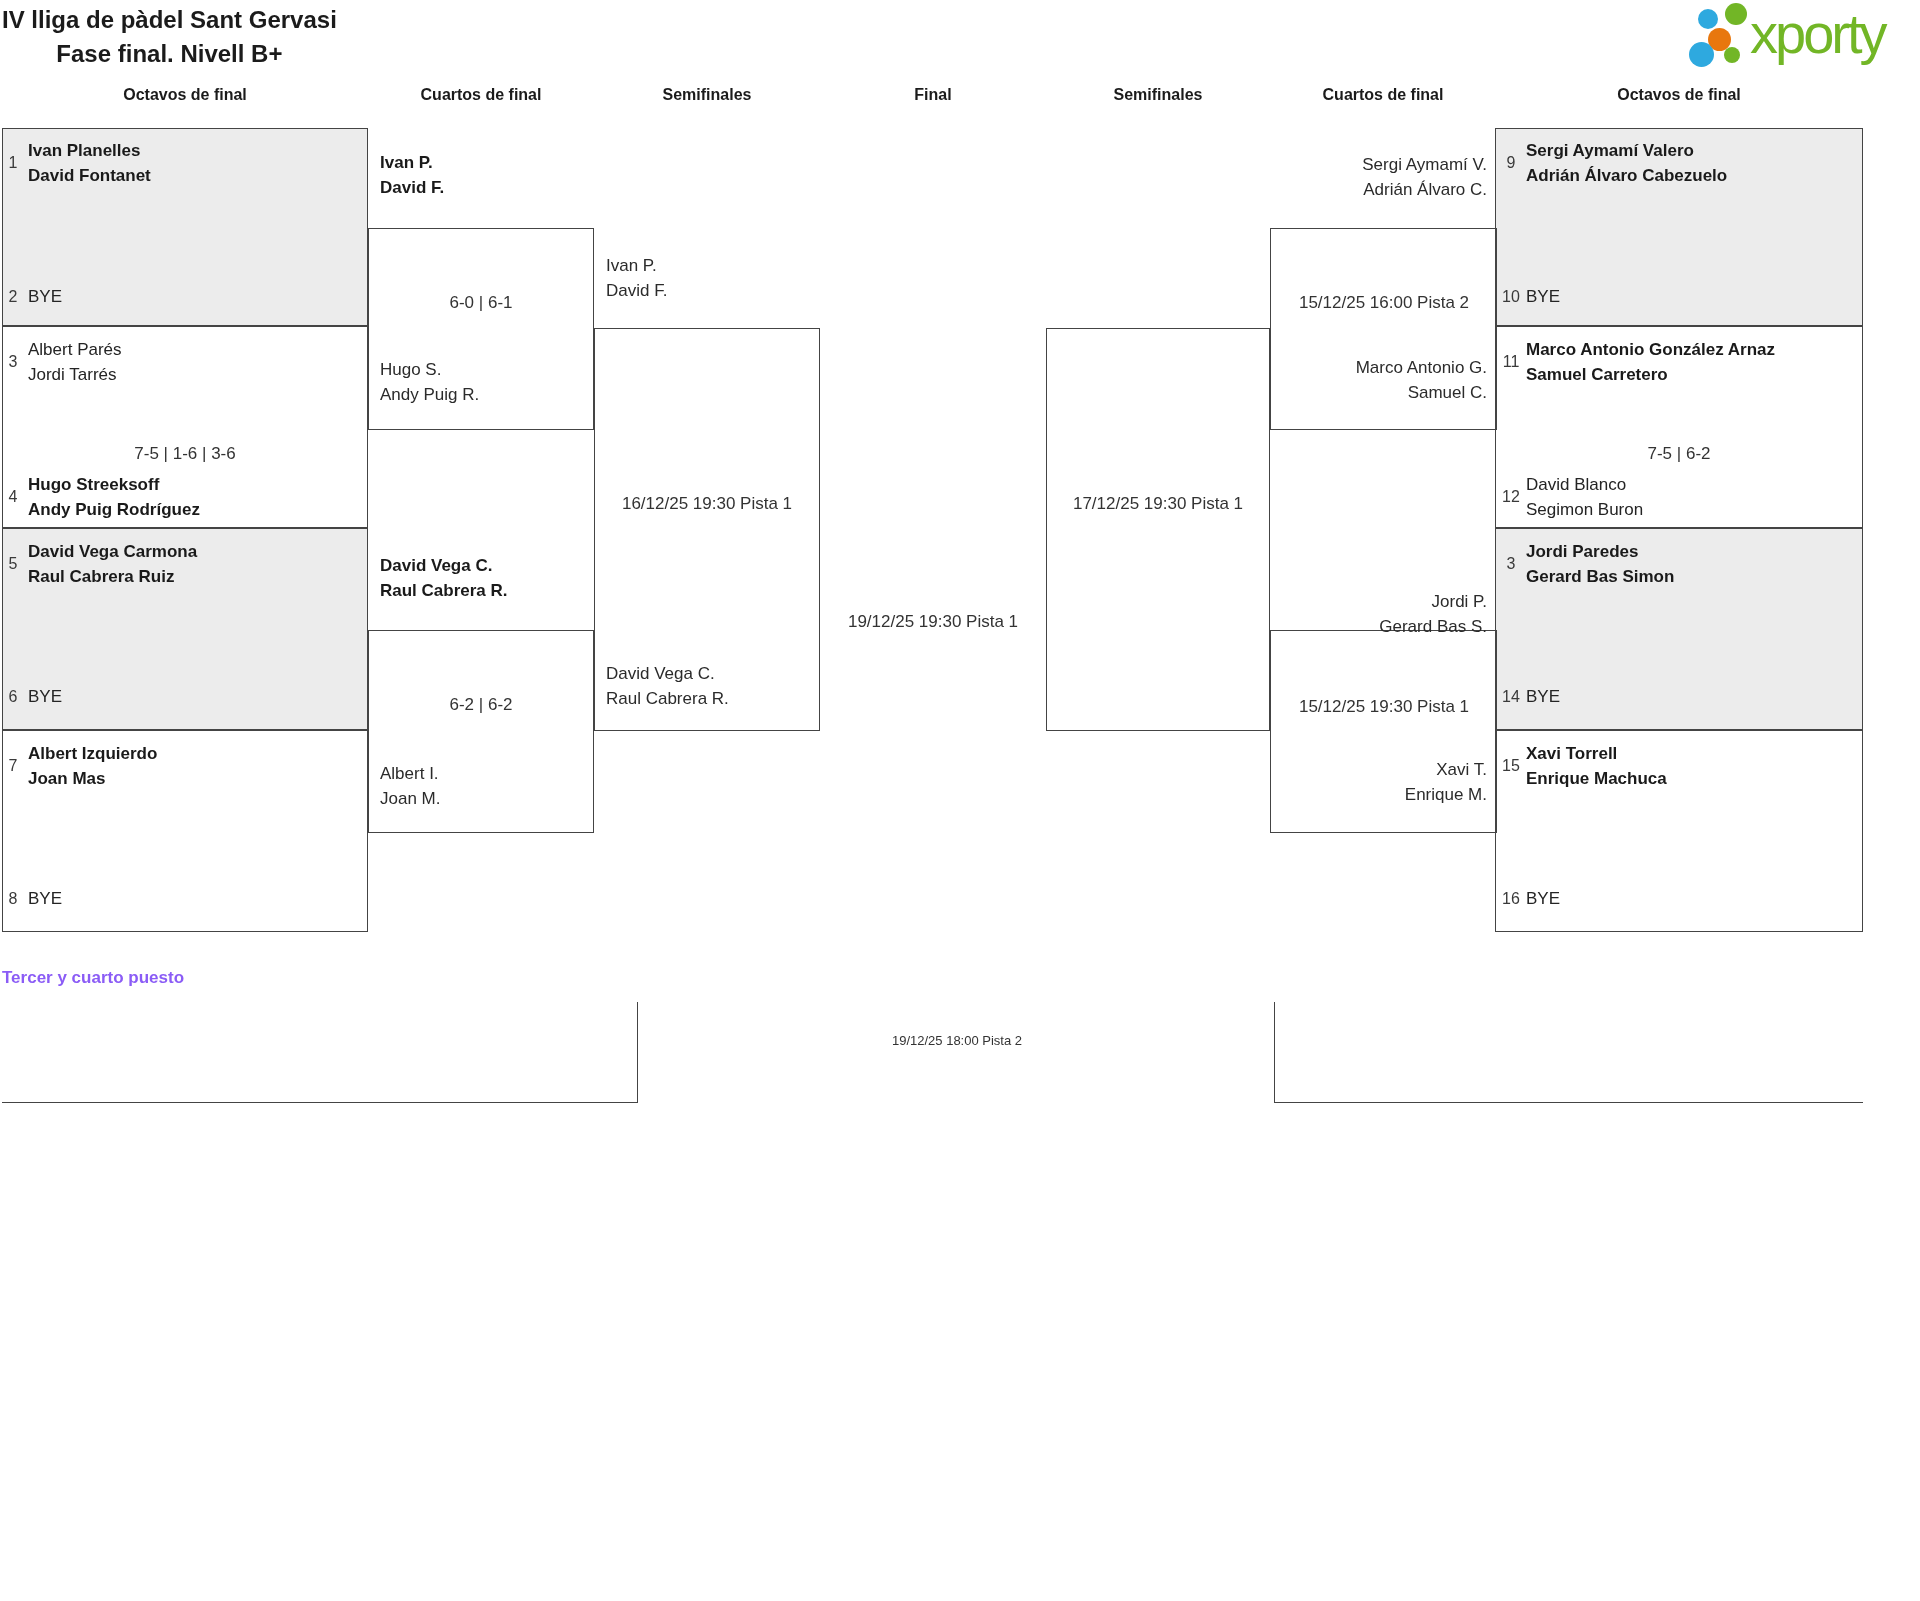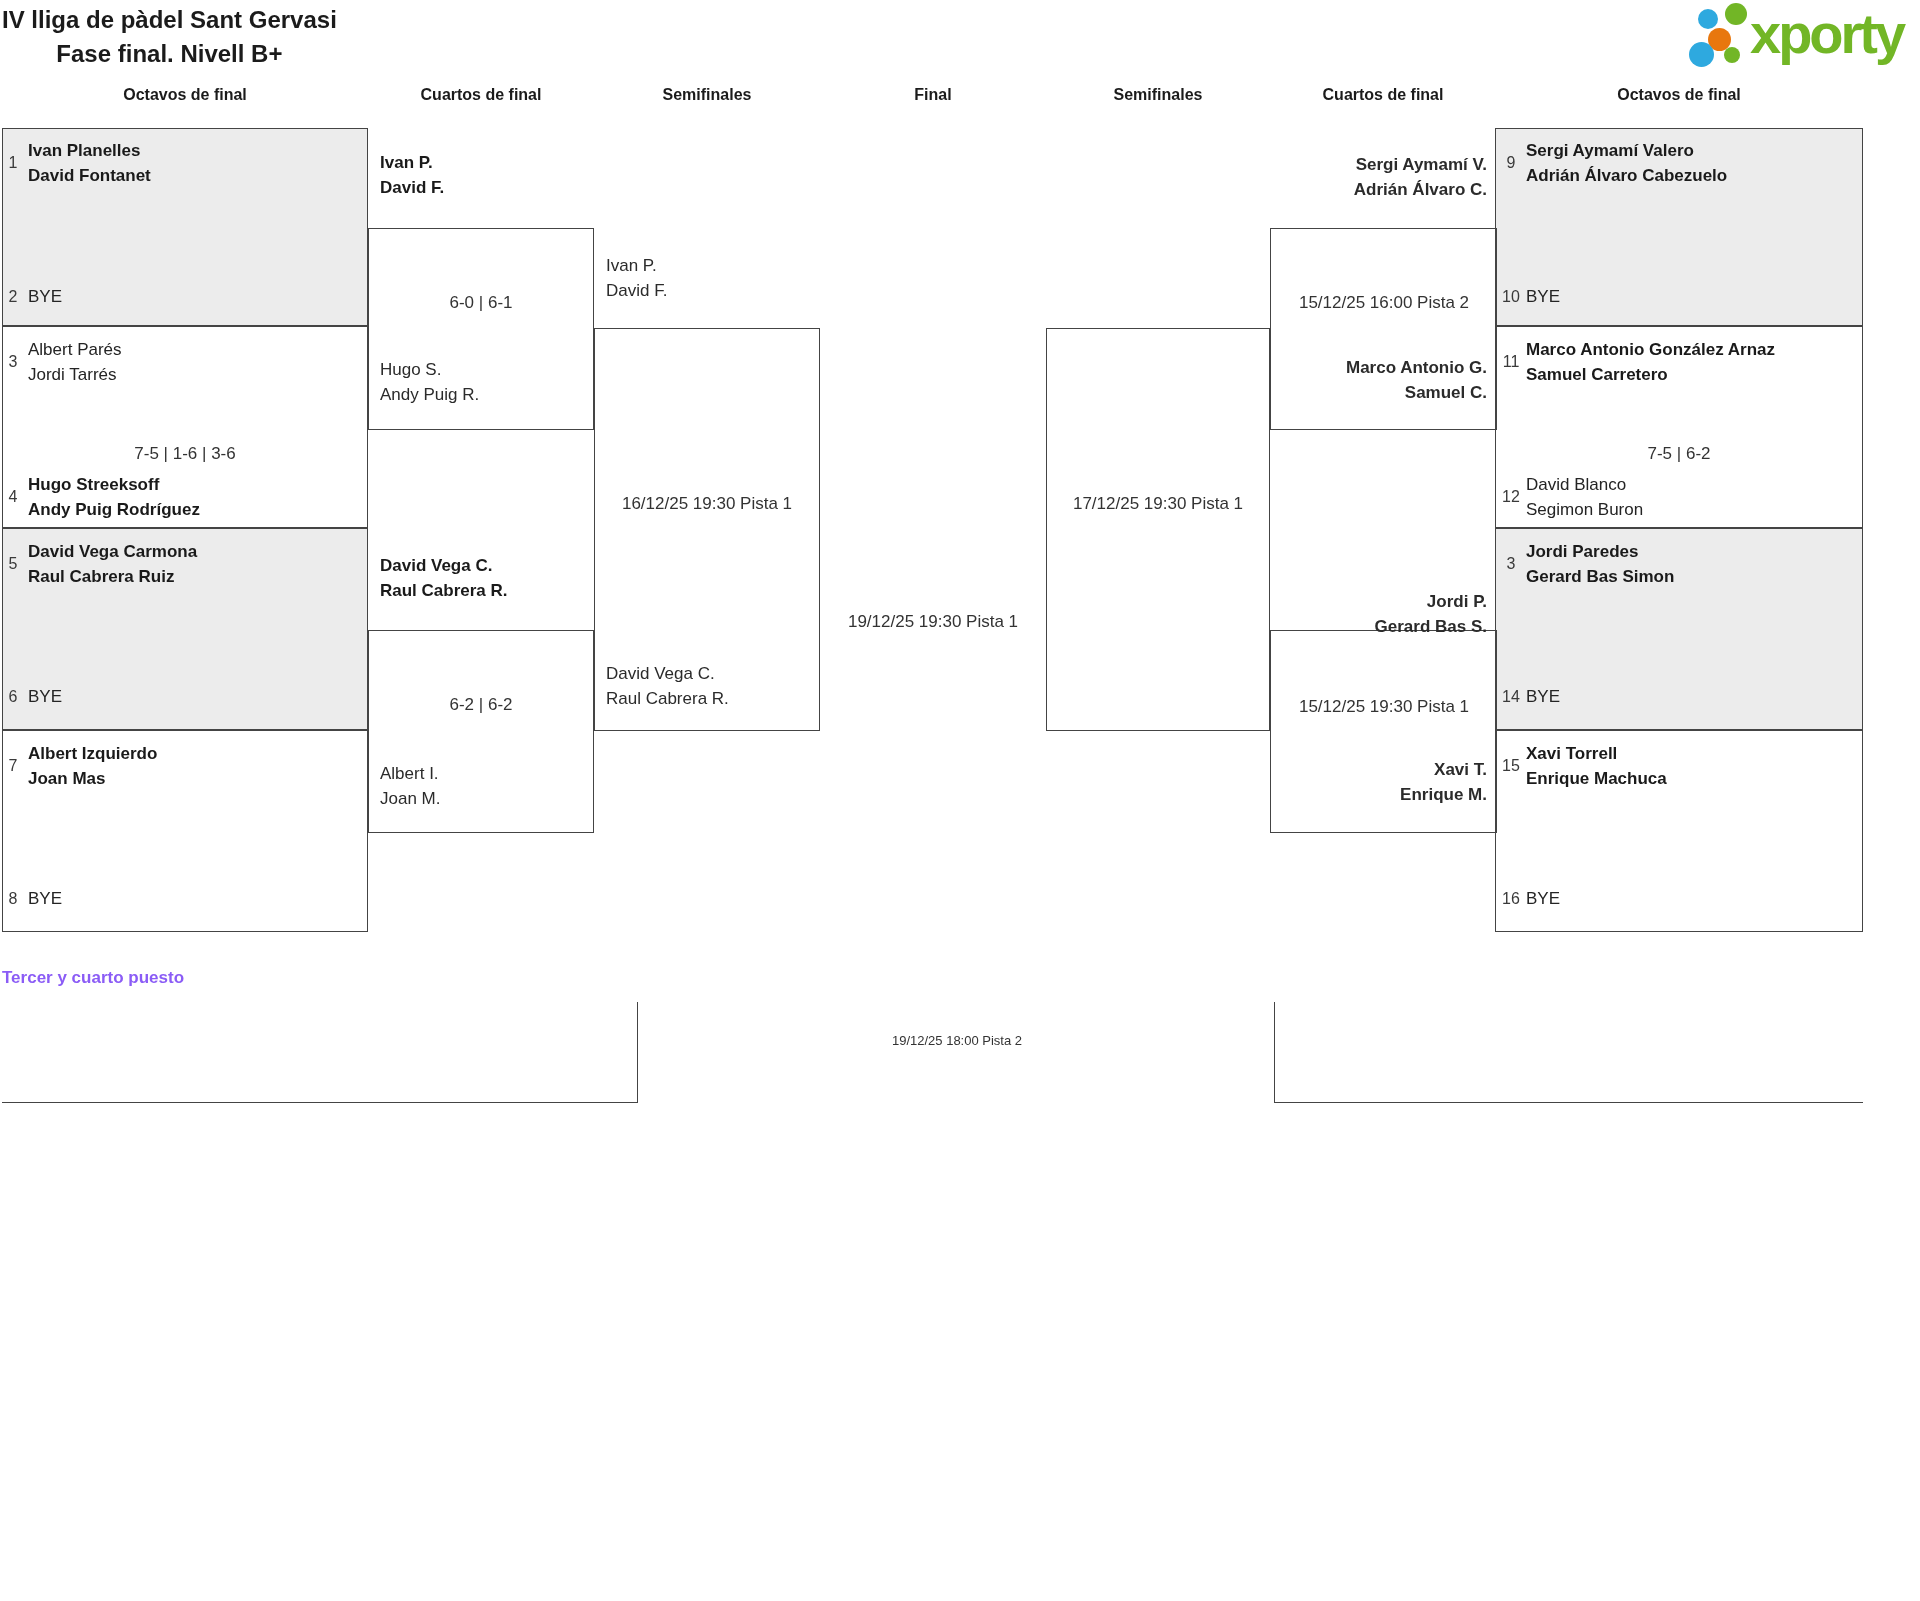--- a/index.html
+++ b/index.html
@@ -12,33 +12,33 @@
   .box{position:absolute;border:1px solid #444;box-sizing:border-box;background:transparent;}
   .box.shade{background:#ececec;}
   .entry{position:absolute;display:flex;align-items:center;gap:6px;}
   .seed{flex:0 0 18px;width:18px;text-align:center;font-size:16px;color:#3a3a3a;}
   .names{font-size:17px;line-height:25px;color:#242424;}
   .nline{display:block;white-space:nowrap;}
   .bold .names{font-weight:700;color:#1a1a1a;}
   .ctext{position:absolute;transform:translateX(-50%);font-size:17px;line-height:25px;color:#333;white-space:nowrap;margin-top:22px;}
   .small{font-size:13px;line-height:18px;color:#333;}
   .lteam{position:absolute;font-size:17px;line-height:25px;color:#2b2b2b;white-space:nowrap;}
-  .rteam{position:absolute;text-align:right;font-size:17px;line-height:25px;color:#2b2b2b;white-space:nowrap;font-weight:bold;}
+  .rteam{position:absolute;text-align:right;font-size:17px;line-height:25px;color:#2b2b2b;white-space:nowrap;}
   .lteam.bold,.rteam.bold{font-weight:700;color:#1a1a1a;}
   .tp-heading{position:absolute;left:2px;top:968px;font-size:17px;font-weight:700;color:#8b5cf6;}
   .tp-left{position:absolute;left:2px;top:1002px;width:636px;height:101px;border-right:1px solid #444;border-bottom:1px solid #444;box-sizing:border-box;}
   .tp-right{position:absolute;left:1274px;top:1002px;width:589px;height:101px;border-left:1px solid #444;border-bottom:1px solid #444;box-sizing:border-box;}
   .logo{position:absolute;left:1680px;top:0;width:240px;height:74px;}
   .dot{position:absolute;border-radius:50%;}
   .dot.g1{left:45px;top:3px;width:22px;height:22px;background:#72b626;}
   .dot.b1{left:18px;top:9px;width:20px;height:20px;background:#2ea9df;}
   .dot.o1{left:28px;top:28px;width:23px;height:23px;background:#e8770e;}
   .dot.b2{left:9px;top:42px;width:25px;height:25px;background:#2ea9df;}
   .dot.g2{left:44px;top:47px;width:16px;height:16px;background:#72b626;}
-  .wordmark{position:absolute;left:70px;top:6px;font-size:56px;line-height:56px;font-weight:700;letter-spacing:-3px;color:#72b626;}
+  .wordmark{position:absolute;left:70px;top:6px;font-size:56px;line-height:56px;font-weight:400;letter-spacing:-3px;color:#72b626;}
 </style>
 </head>
 <body>
 
 <div class="stage">
 
   <div class="page-title">
     <span class="nline">IV lliga de pàdel Sant Gervasi</span>
     <span class="nline">Fase final. Nivell B+</span>
   </div>

